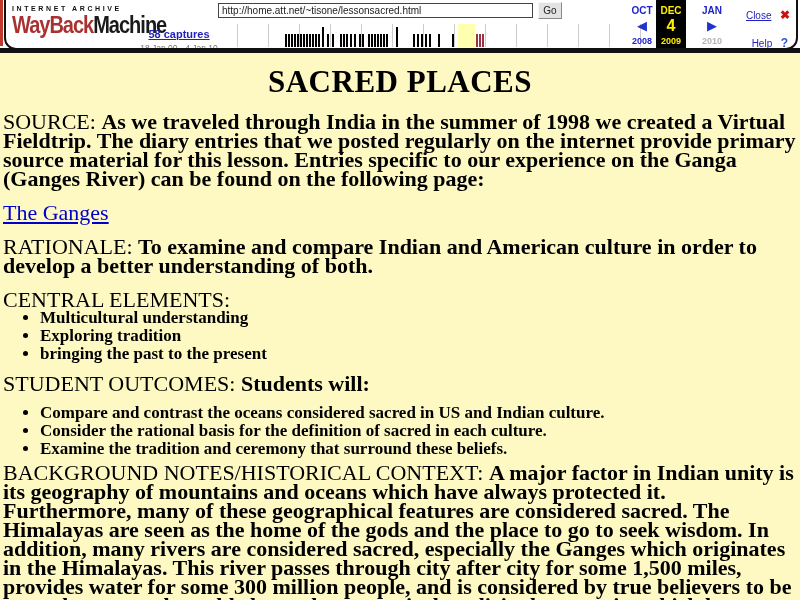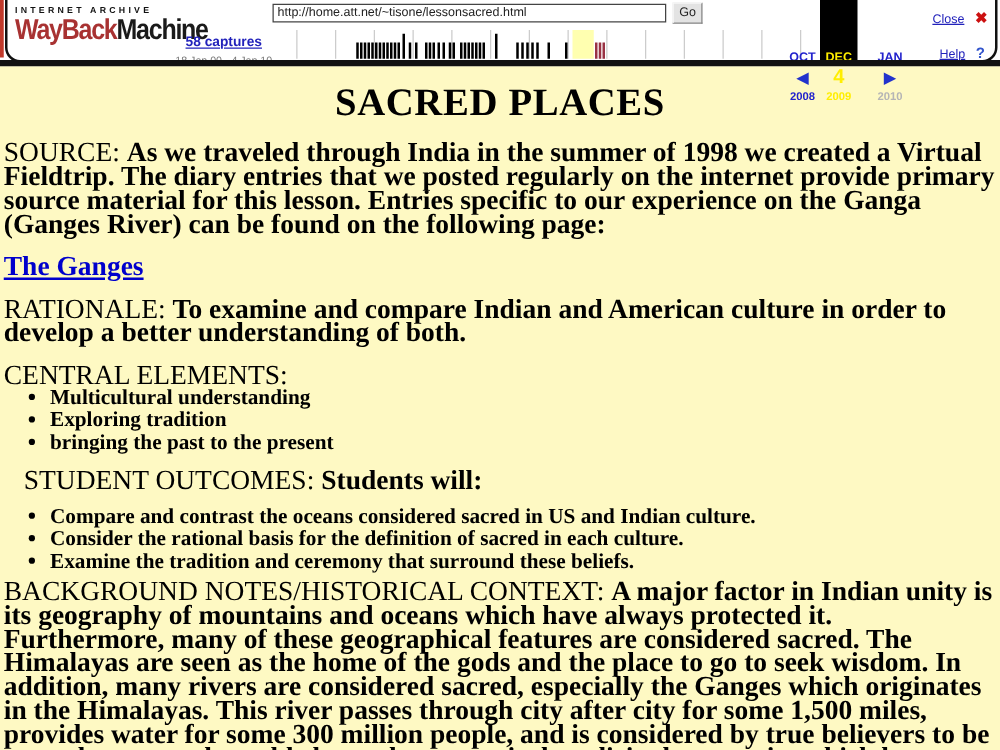--- a/index.html
+++ b/index.html
@@ -37,21 +37,21 @@
     background:#e3e3e3; border:1px solid #888;
     border-top-color:#f8f8f8; border-left-color:#f8f8f8;
     font-size:10px; color:#222; cursor:pointer; font-family:"Liberation Sans", sans-serif;
   }
   .timeline { position:absolute; left:237px; top:24px; width:404px; height:23px; cursor:pointer; }
   .timeline .grid { position:absolute; top:0; bottom:0; width:1px; background:#ccc; }
   .timeline .tick { position:absolute; bottom:0; width:2px; background:#000; }
   .timeline .hl  { position:absolute; top:0; bottom:0; background:#ffffb0; }
   .datenav { position:absolute; left:627px; top:0; width:88px; height:48px; }
   .datenav .blackcol { position:absolute; left:29px; top:0; width:30px; height:48px; background:#000; }
-  .dn-cell { position:absolute; width:30px; text-align:center;margin-top:36px; }
+  .dn-cell { position:absolute; width:30px; text-align:center; }
   .mon { font-size:10px; font-weight:bold; color:#2222cc; top:5px; cursor:pointer; }
   .mon.cur { color:#ffee00; cursor:default; }
   .arrow { font-size:13px; color:#2233cc; top:19px; cursor:pointer; line-height:14px; }
   .daynum { font-size:16px; font-weight:bold; color:#ffee00; top:17px; }
   .yr { font-size:9px; font-weight:bold; top:36px; cursor:pointer; }
   .yr.prev { color:#2222cc; } .yr.cur { color:#ffee00; cursor:default; } .yr.next { color:#b5b5b5; }
   .c0 { left:0; } .c1 { left:29px; } .c2 { left:70px; }
   .close-box { position:absolute; right:10px; top:5px; white-space:nowrap; cursor:pointer; }
   .help-box  { position:absolute; right:12px; top:33px; white-space:nowrap; cursor:pointer; }
   .mini-link { font-size:10px; color:#2222bb; text-decoration:underline; }
@@ -61,26 +61,26 @@
   .content {
     position:absolute; left:0; top:53px; width:800px; height:547px;
     padding:5px 3px 0 3px; font-family:"Liberation Serif", serif; color:#000;
     overflow:hidden;
   }
   .page-title { text-align:center; font-size:31px; font-weight:bold; letter-spacing:0.5px;
     line-height:36px; margin:6px 0 12px 0; }
   .para { font-size:22px; line-height:19px; margin:0 0 15px 0; }
   .para .lbl { font-weight:normal; }
   .para .txt { font-weight:bold; }
-  .ganges { font-weight:bold; color:#0000cc; text-decoration:underline; cursor:pointer; }
+  .ganges { font-weight:normal; color:#0000cc; text-decoration:underline; cursor:pointer; }
   .blist { margin:0 0 12px 0; padding-left:37px; }
   .blist li { font-size:17px; font-weight:bold; line-height:17px; margin-bottom:1px; }
   .blist.second { margin-bottom:6px; }
   .central-head { margin-bottom:0; }
-  .outcomes-head { margin-bottom:11px;margin-left:16px; }
+  .outcomes-head { margin-bottom:11px; }
   .bg-para { margin-bottom:0; }
 </style>
 </head>
 <body>
 
 <div class="screen">
 
   <div class="wb-toolbar">
     <div class="window-edge"></div>
     <div class="wb-frame"></div>

